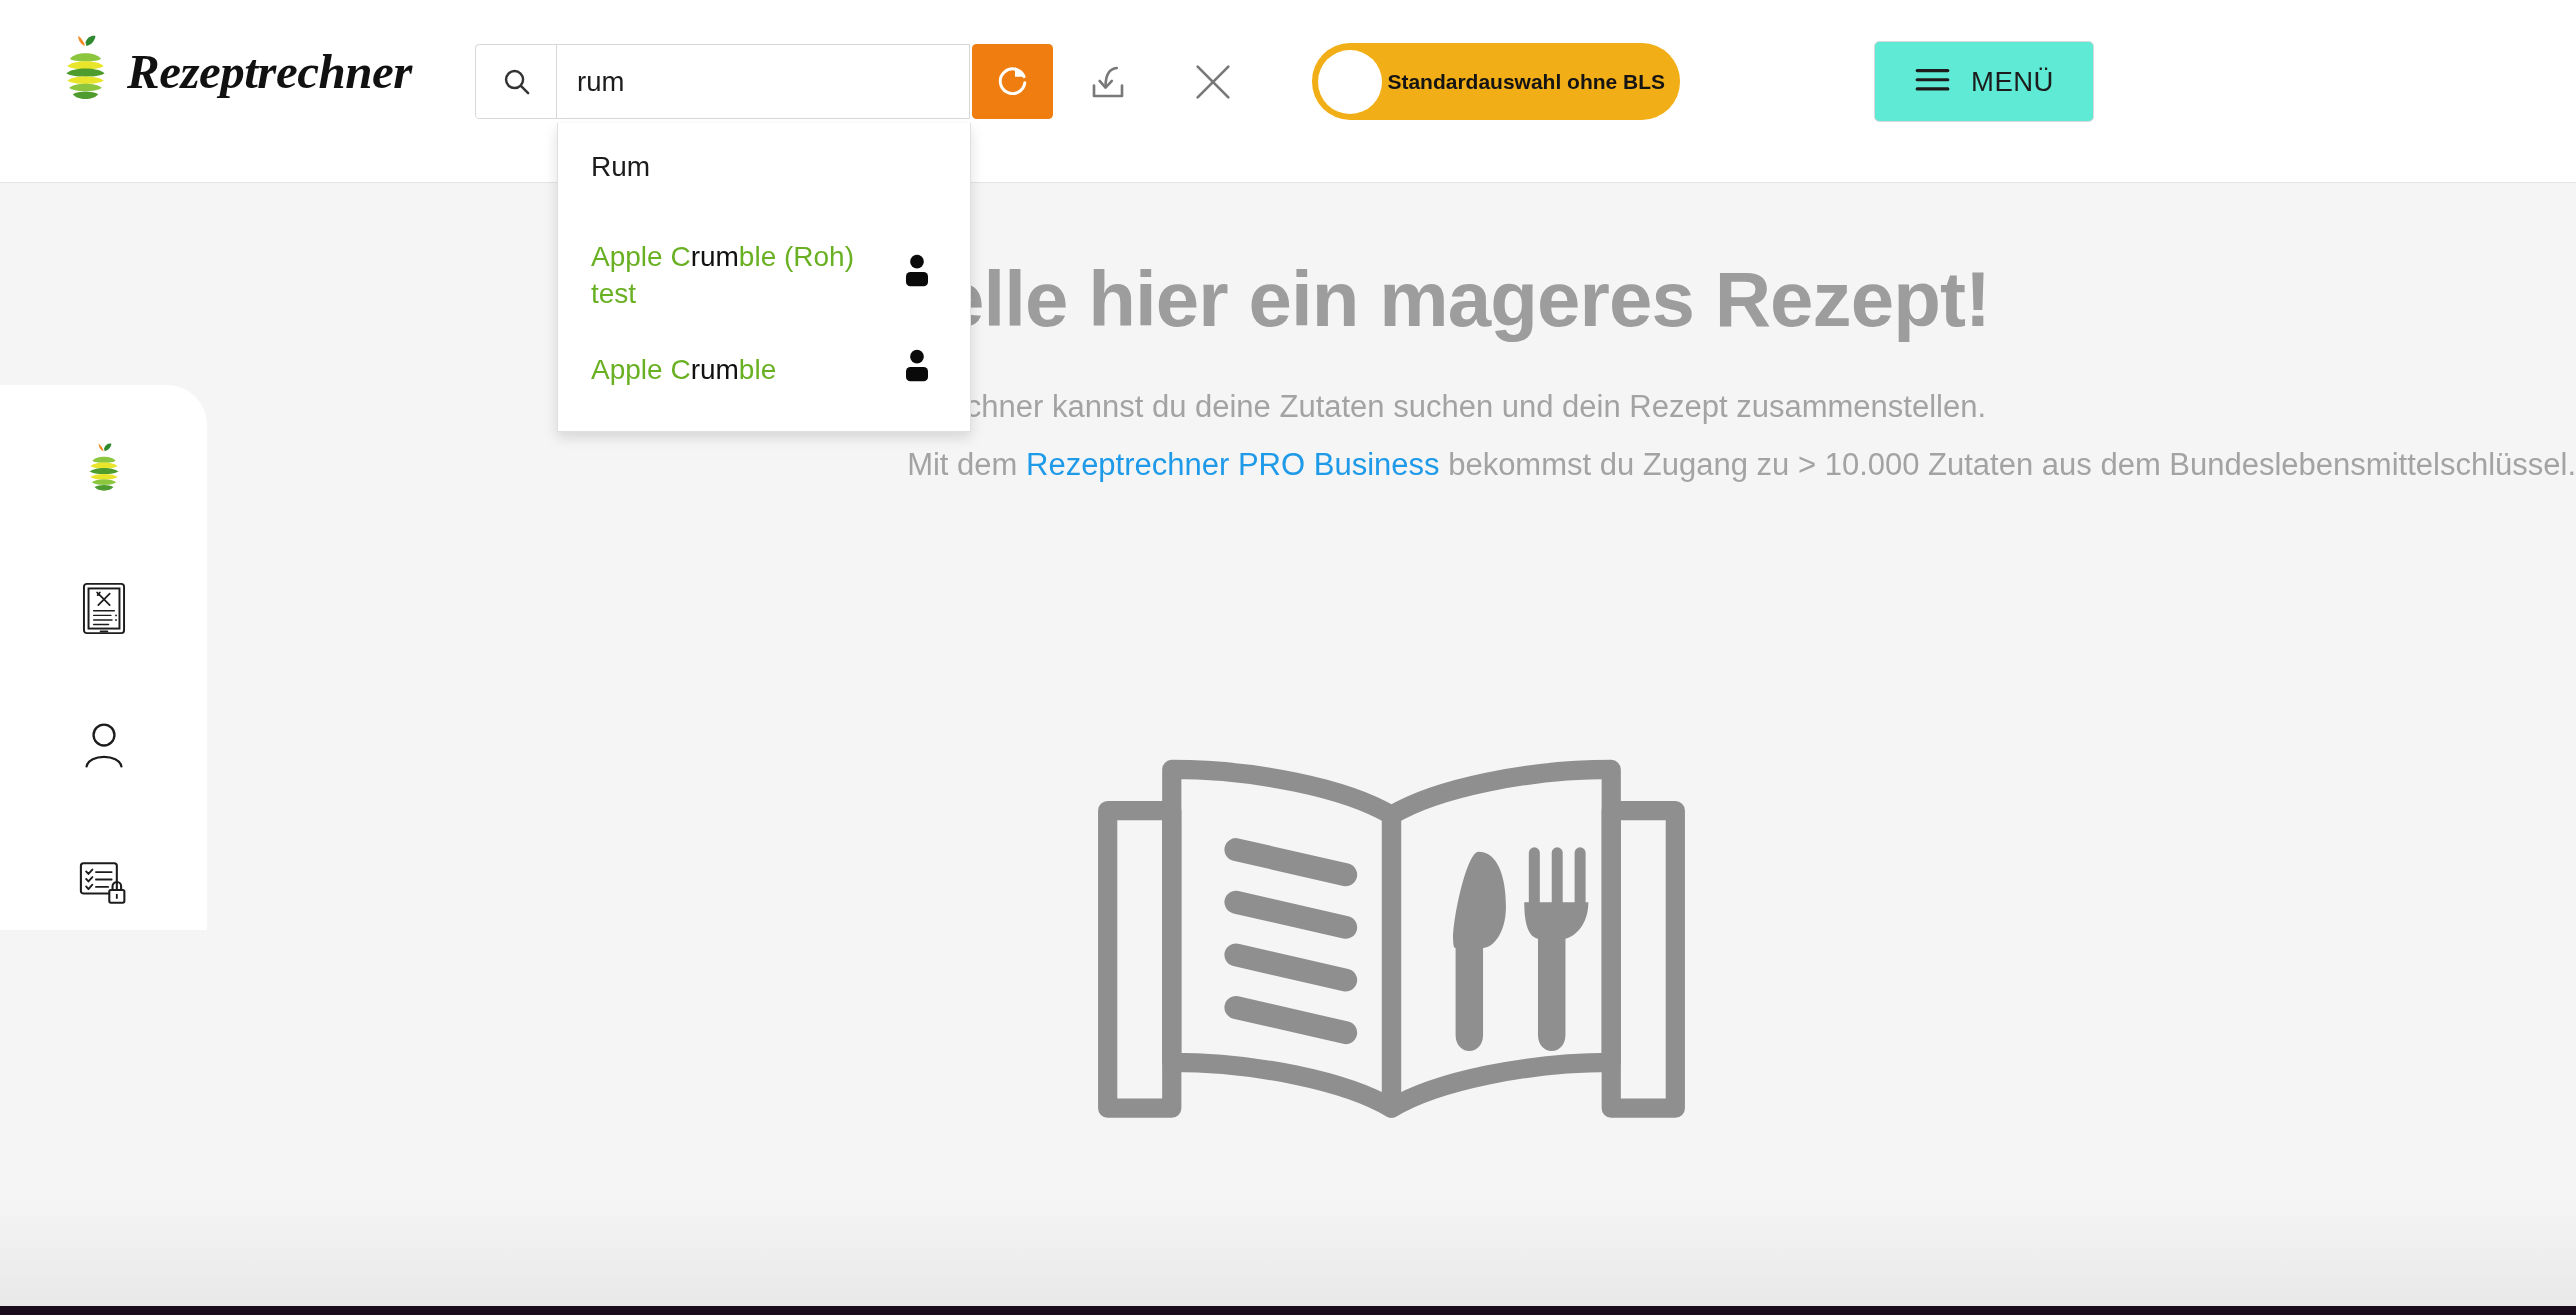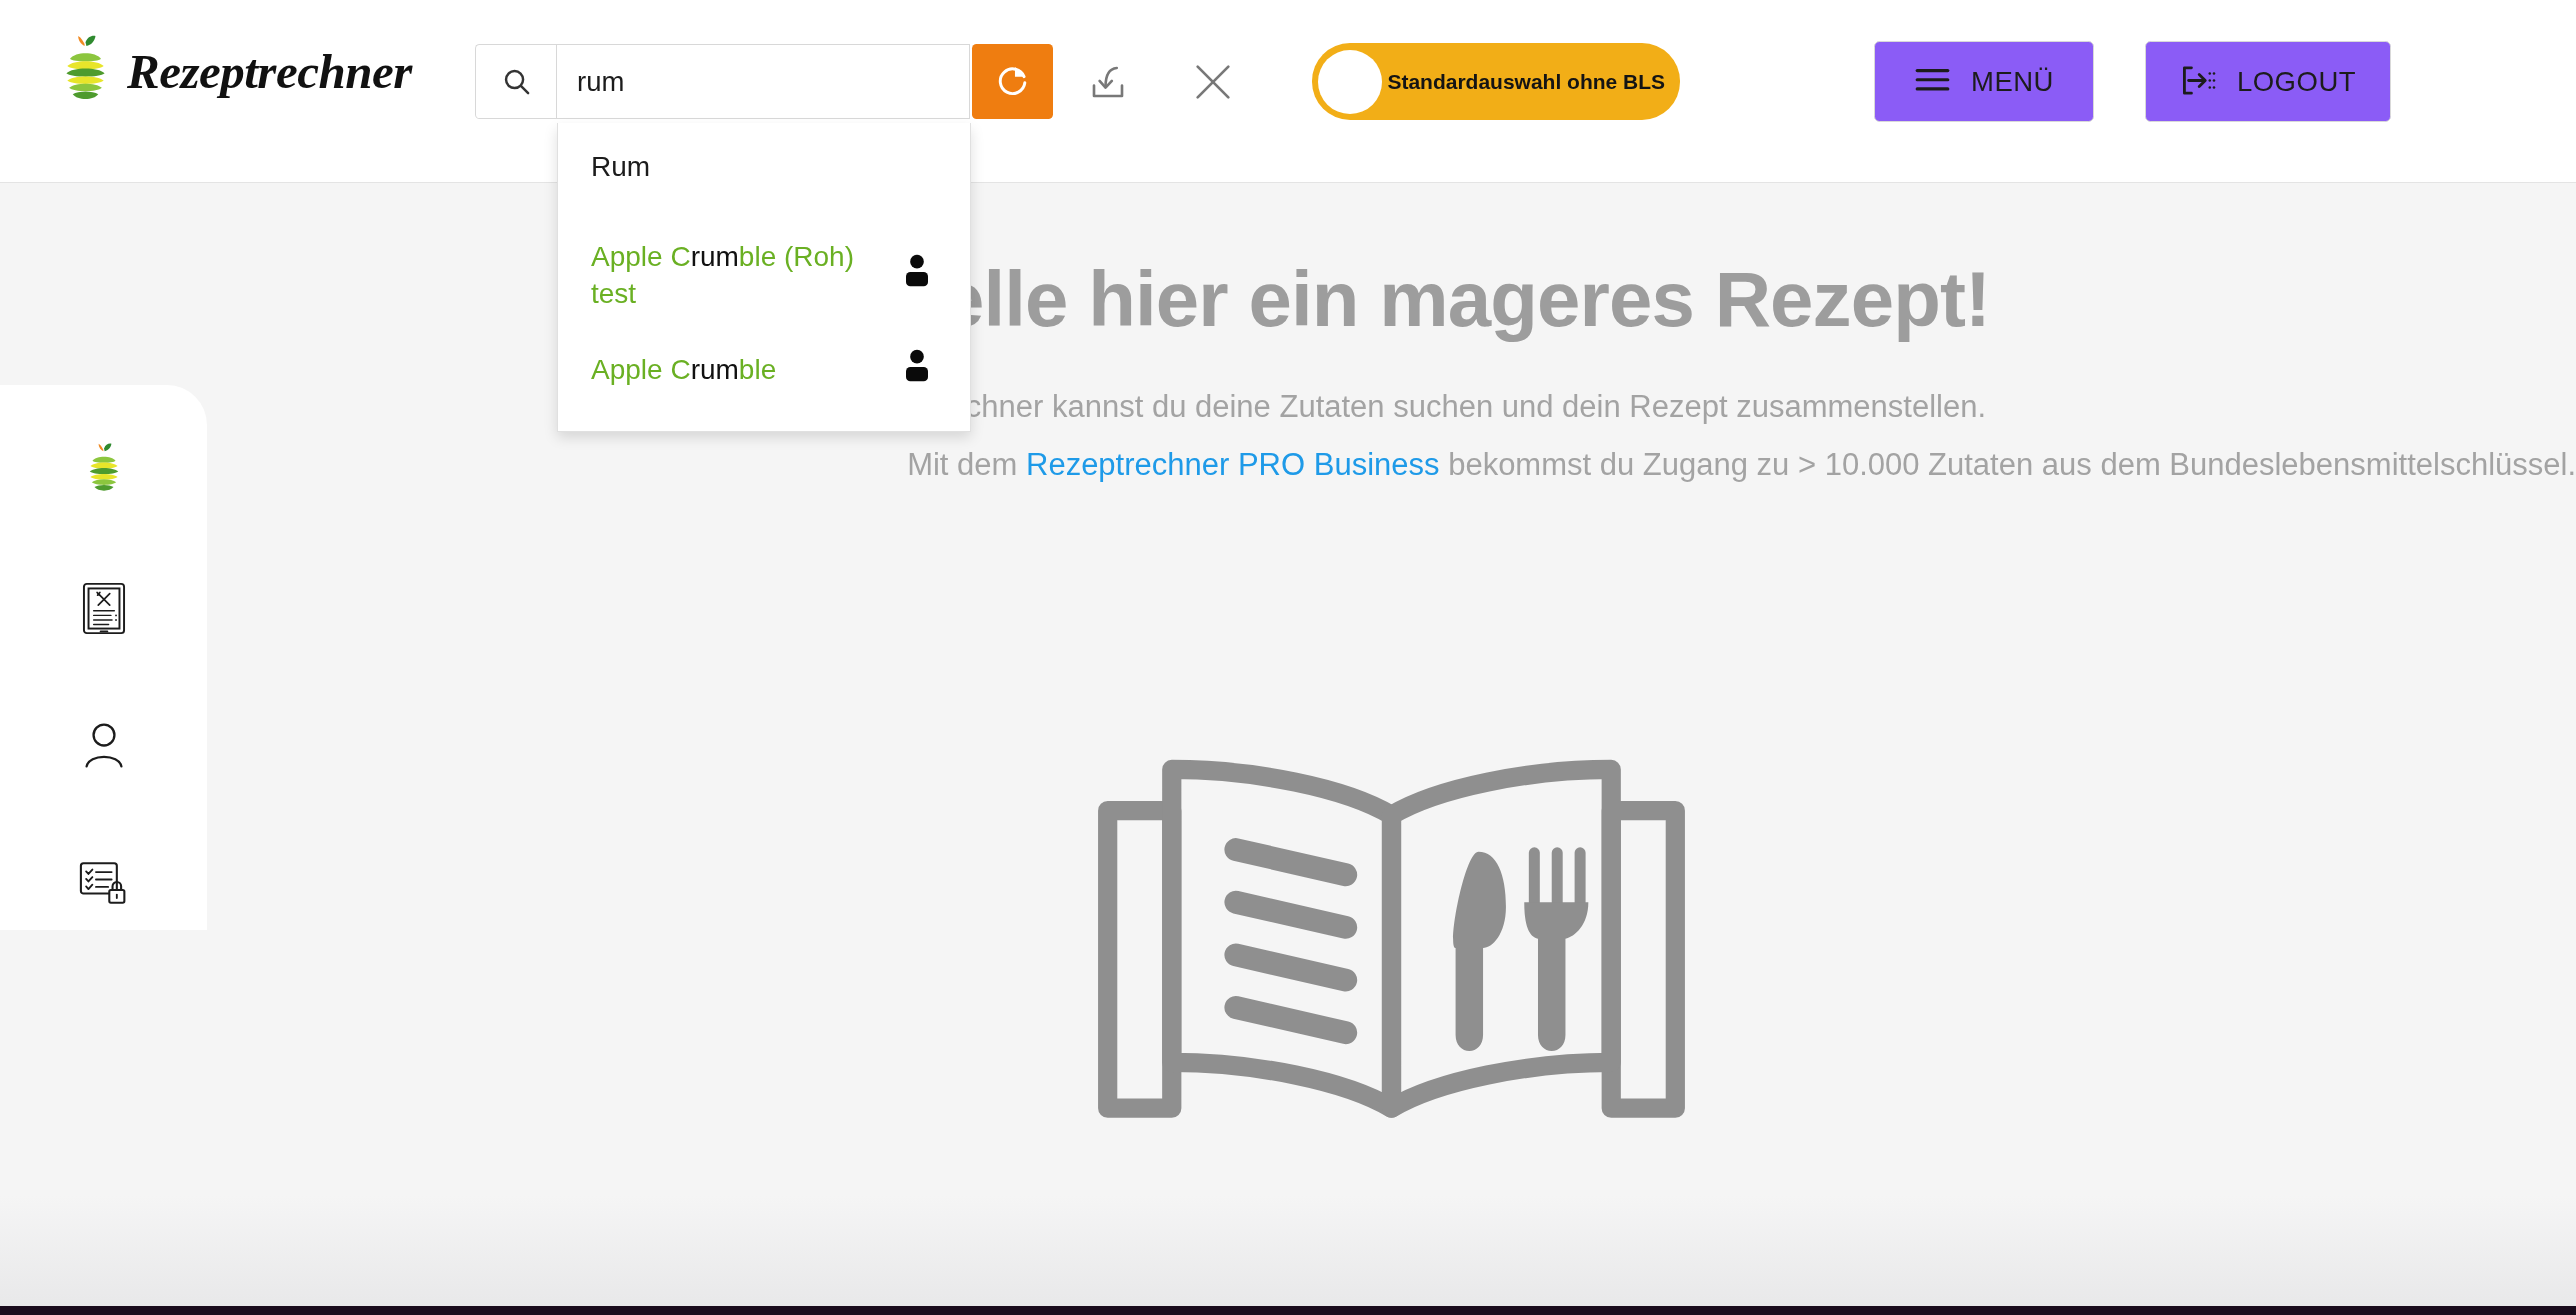--- a/index.html
+++ b/index.html
@@ -110,21 +110,21 @@
     font-weight: bold;
     color: #141414;
     padding-right: 9px;
     white-space: nowrap;
   }
 
   .hdr-btn {
     position: absolute; top: 41px;
     height: 81px;
     border: 0.9px solid #d9d9d9;
-    background: #8b5cf6;
+    background: #5eead4;
     border-radius: 5.5px;
     display: flex; align-items: center; justify-content: center;
     gap: 20px;
     cursor: pointer;
   }
   .btn-menu   { left: 1874px; width: 220px; }
   .btn-logout { left: 2145px; width: 246px; }
   .hdr-btn-label {
     font-size: 27.5px;
     color: #1c1c1c;
@@ -296,36 +296,20 @@
       <span>
         <svg width="37" height="27.5" viewBox="0 0 24 18" stroke="#1c1c1c" stroke-width="2.1" stroke-linecap="round">
           <line x1="2" y1="3" x2="22" y2="3"></line>
           <line x1="2" y1="9" x2="22" y2="9"></line>
           <line x1="2" y1="15" x2="22" y2="15"></line>
         </svg>
       </span>
       <span class="hdr-btn-label">MENÜ</span>
     </button>
 
-    <button class="hdr-btn btn-logout">
-      <span>
-        <svg width="37" height="31" viewBox="0 0 26 22" fill="none" stroke="#1c1c1c" stroke-width="2" stroke-linecap="round" stroke-linejoin="round">
-          <path d="M8 2 H3 V20 H8"></path>
-          <line x1="6" y1="11" x2="17" y2="11"></line>
-          <polyline points="13.5,6.8 17.8,11 13.5,15.2"></polyline>
-          <circle cx="21" cy="6" r="0.9" fill="#1c1c1c" stroke="none"></circle>
-          <circle cx="24" cy="6" r="0.9" fill="#1c1c1c" stroke="none"></circle>
-          <circle cx="21" cy="11" r="0.9" fill="#1c1c1c" stroke="none"></circle>
-          <circle cx="24" cy="11" r="0.9" fill="#1c1c1c" stroke="none"></circle>
-          <circle cx="21" cy="16" r="0.9" fill="#1c1c1c" stroke="none"></circle>
-          <circle cx="24" cy="16" r="0.9" fill="#1c1c1c" stroke="none"></circle>
-        </svg>
-      </span>
-      <span class="hdr-btn-label">LOGOUT</span>
-    </button>
   </div>
 
   <div class="dropdown">
 
     <div class="dd-item dd-item-plain">
       <span>Rum</span>
     </div>
 
     <div class="dd-item">
       <span class="dd-text"><span>Apple C</span><span class="hl">rum</span><span>ble (Roh) test</span></span>

